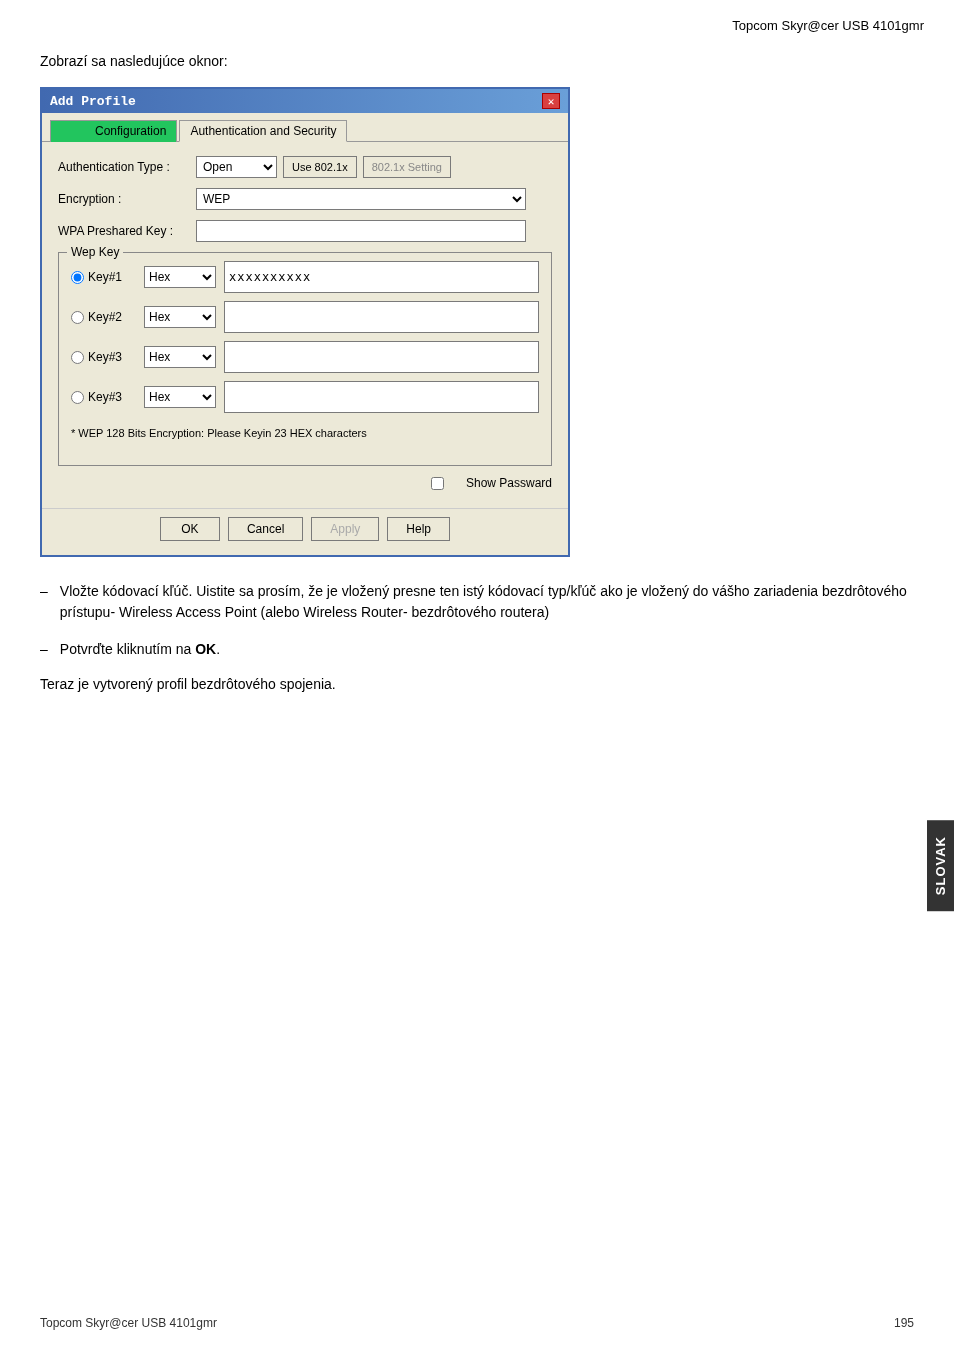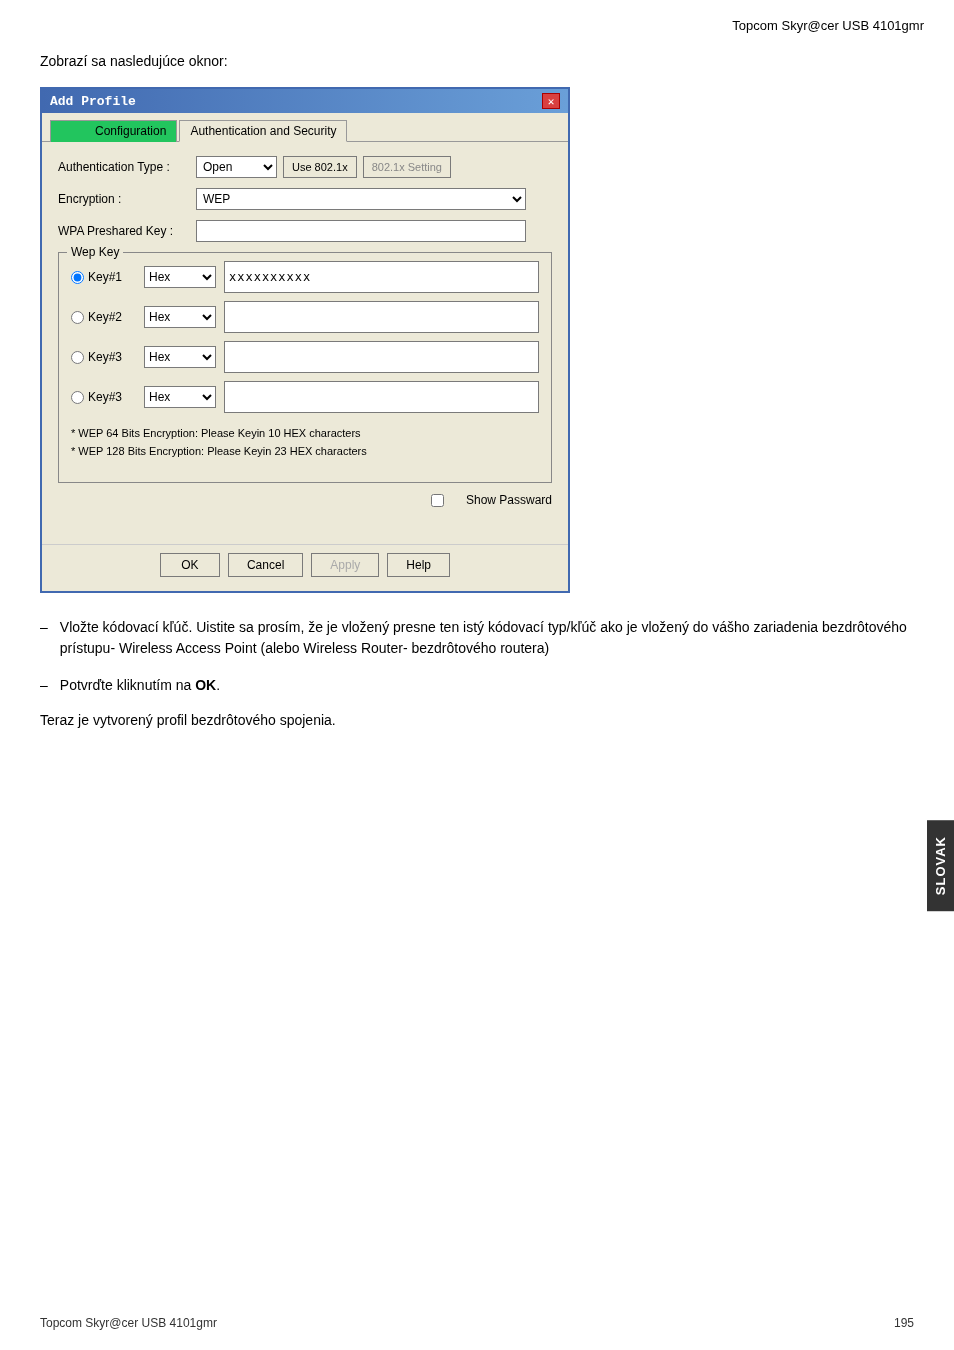--- a/index.html
+++ b/index.html
@@ -212,21 +212,21 @@
       margin-bottom: 10px;
       line-height: 1.6;
       padding: 4px 0;
     }
 
     .show-password-row {
       display: flex;
       justify-content: flex-end;
       align-items: flex-end;
       gap: 22px;
-      margin-bottom: 23px;
+      margin-bottom: 4px;
       font-size: 12px;
     }
 
     .dialog-footer {
       display: flex;
       justify-content: center;
       gap: 8px;
       padding: 8px 16px 14px 16px;
       border-top: 1px solid #ccc;
     }
@@ -409,21 +409,20 @@
             <span>Key#3</span>
           </label>
           <select class="wep-select">
             <option>Hex</option>
             <option>ASCII</option>
           </select>
           <input type="text" class="wep-text" value="" style="">
         </div>
 
         <div class="wep-hint-area">
-          <div>* WEP 64 Bits Encryption:   Please Keyin 10 HEX characters</div>
           <div>* WEP 128 Bits Encryption:  Please Keyin 23 HEX characters</div>
         </div>
 
       </div>
 
       <div class="show-password-row">
         <input type="checkbox" style="">
         <span>Show Passward</span>
       </div>
 

